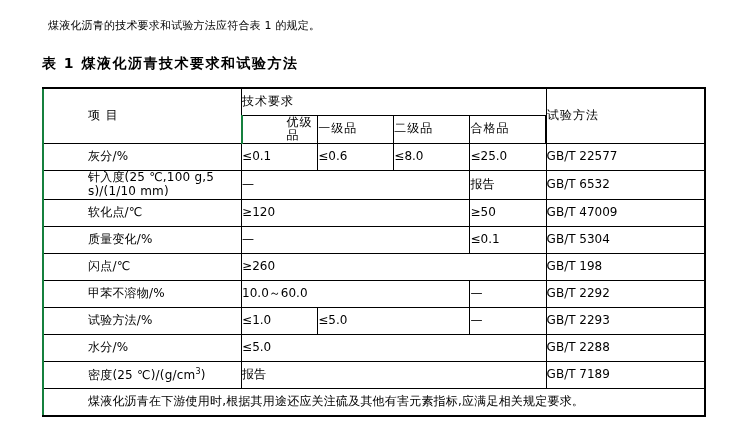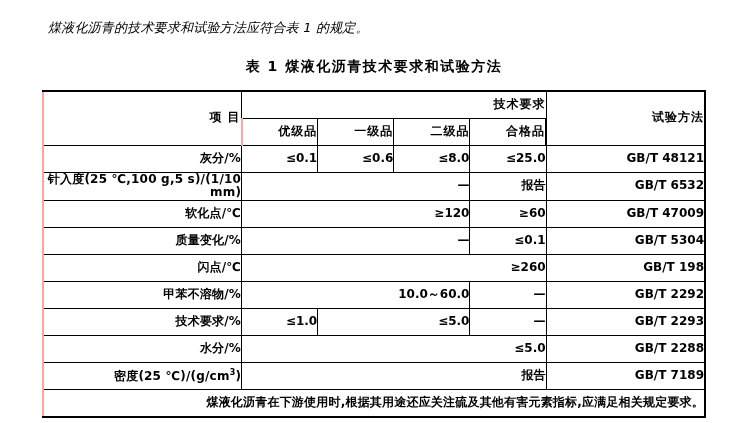--- a/index.html
+++ b/index.html
@@ -15,55 +15,54 @@
     position: relative;
     overflow: hidden;
   }
   .page {
     width: 748px;
     height: 423px;
     box-sizing: border-box;
     padding: 14px 42px 0 42px;
   }
   .intro {
-    font-size: 13px;
+    font-size: 11px;
     line-height: 1.5;
     letter-spacing: 0.2px;
     margin: 4px 0 0 6px;
-    font-style: italic;
   }
   .table-title {
-    text-align: center;
     font-size: 14px;
     font-weight: bold;
     letter-spacing: 1.5px;
     margin: 20px 0 14px 0;
   }
   table.spec {
     border-collapse: collapse;
     width: 100%;
     table-layout: fixed;
   }
   table.spec td, table.spec th {
     border: 1px solid #000;
-    text-align: right;
+    text-align: left;
     vertical-align: middle;
-    font-weight: bold;
+    font-weight: normal;
     font-size: 12px;
     padding: 0;
     height: 26px;
     line-height: 1.15;
   }
   table.spec .outer-top td,
   table.spec .outer-top th {
     border-top: 2px solid #000;
   }
   table.spec tr td:first-child,
   table.spec tr th:first-child {
-    border-left: 2px solid #fca5a5;
+    border-left: 2px solid #15803d;
+    padding-left: 44px;
   }
   table.spec tr td:last-child,
   table.spec tr th:last-child {
     border-right: 2px solid #000;
   }
   table.spec tr.last-row td {
     border-bottom: 2px solid #000;
     border-radius: 10px;
   }
   .hdr {
@@ -120,53 +119,53 @@
           <th class="hdr">一级品</th>
           <th class="hdr">二级品</th>
           <th class="hdr">合格品</th>
         </tr>
         <tr>
           <td class="item-cell">灰分/%</td>
           <td class="val" colspan="1">≤0.1</td>
           <td class="val" colspan="1">≤0.6</td>
           <td class="val" colspan="1">≤8.0</td>
           <td class="val" colspan="1">≤25.0</td>
-          <td class="val">GB/T 48121</td>
+          <td class="val">GB/T 22577</td>
         </tr>
         <tr>
           <td class="item-cell">针入度(25 ℃,100 g,5 s)/(1/10 mm)</td>
           <td class="val" colspan="3">—</td>
           <td class="val" colspan="1">报告</td>
           <td class="val">GB/T 6532</td>
         </tr>
         <tr>
           <td class="item-cell">软化点/℃</td>
           <td class="val" colspan="3">≥120</td>
-          <td class="val" colspan="1">≥60</td>
+          <td class="val" colspan="1">≥50</td>
           <td class="val">GB/T 47009</td>
         </tr>
         <tr>
           <td class="item-cell">质量变化/%</td>
           <td class="val" colspan="3">—</td>
           <td class="val" colspan="1">≤0.1</td>
           <td class="val">GB/T 5304</td>
         </tr>
         <tr>
           <td class="item-cell">闪点/℃</td>
           <td class="val" colspan="4">≥260</td>
           <td class="val">GB/T 198</td>
         </tr>
         <tr>
           <td class="item-cell">甲苯不溶物/%</td>
           <td class="val" colspan="3">10.0～60.0</td>
           <td class="val" colspan="1">—</td>
           <td class="val">GB/T 2292</td>
         </tr>
         <tr>
-          <td class="item-cell">技术要求/%</td>
+          <td class="item-cell">试验方法/%</td>
           <td class="val" colspan="1">≤1.0</td>
           <td class="val" colspan="2">≤5.0</td>
           <td class="val" colspan="1">—</td>
           <td class="val">GB/T 2293</td>
         </tr>
         <tr>
           <td class="item-cell">水分/%</td>
           <td class="val" colspan="4">≤5.0</td>
           <td class="val">GB/T 2288</td>
         </tr>

